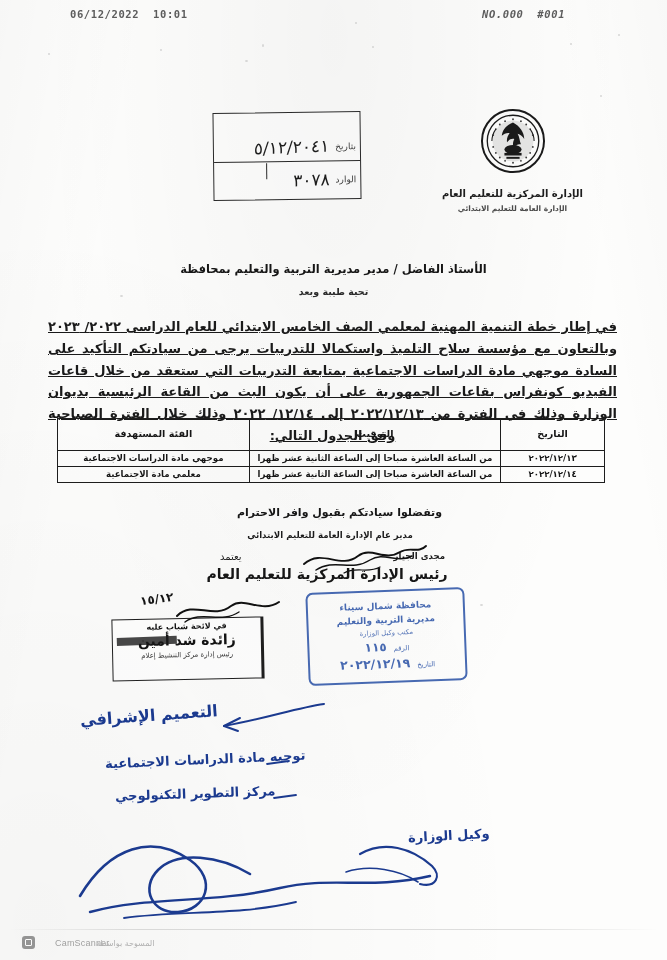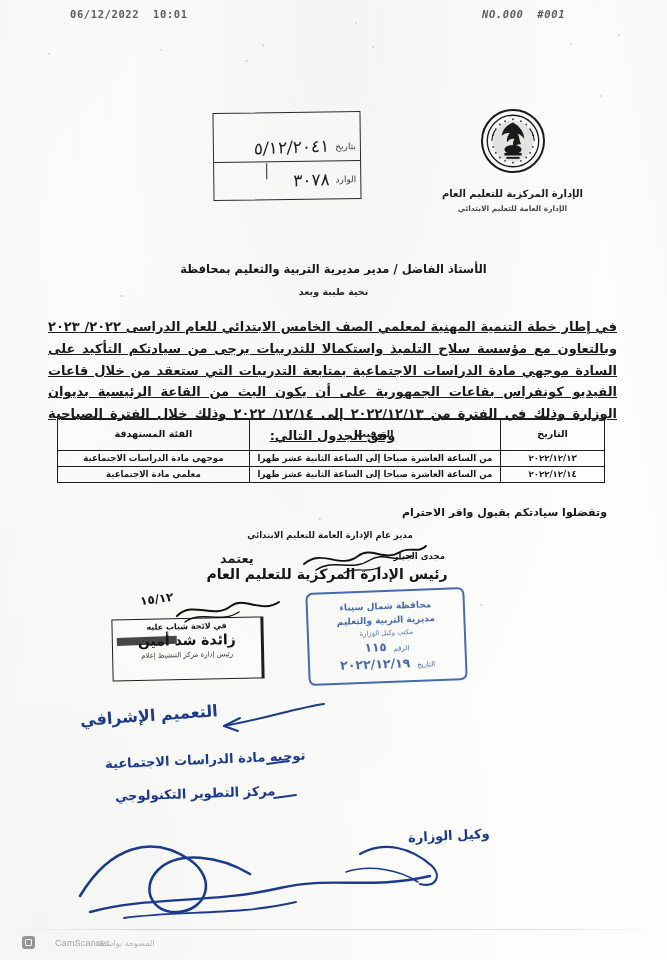--- a/index.html
+++ b/index.html
@@ -187,22 +187,22 @@
   .schedule-table th { height: 32px; font-size: 9.6px; }
   .schedule-table td { height: 16px; }
   .col-date   { width: 104px; }
   .col-time   { width: 252px; }
   .col-target { width: 192px; }
 
   
   .closing {
     position: absolute;
     top: 506px;
-    right: 60px; left: 52px;
-    text-align: right;
+    right: 40px; left: 52px;
+    text-align: center;
     font-size: 11px;
     font-weight: bold;
     color: #161616;
   }
   .sig-block-1 {
     position: absolute;
     top: 529px;
     left: 215px;
     width: 230px;
     text-align: center;
@@ -217,22 +217,22 @@
     font-size: 8.6px;
     font-weight: bold;
     color: #1c1c1c;
     margin-top: 9px;
     text-align: right;
   }
   .approve-word {
     position: absolute;
     top: 551px;
     left: 220px;
-    font-size: 13px;
-    font-weight: bold;
+    font-size: 10px;
+    font-weight: normal;
     color: #1c1c1c;
   }
   .sig-block-2 {
     position: absolute;
     top: 566px;
     left: 202px;
     width: 250px;
     text-align: center;
     font-size: 14px;
     font-weight: bold;

